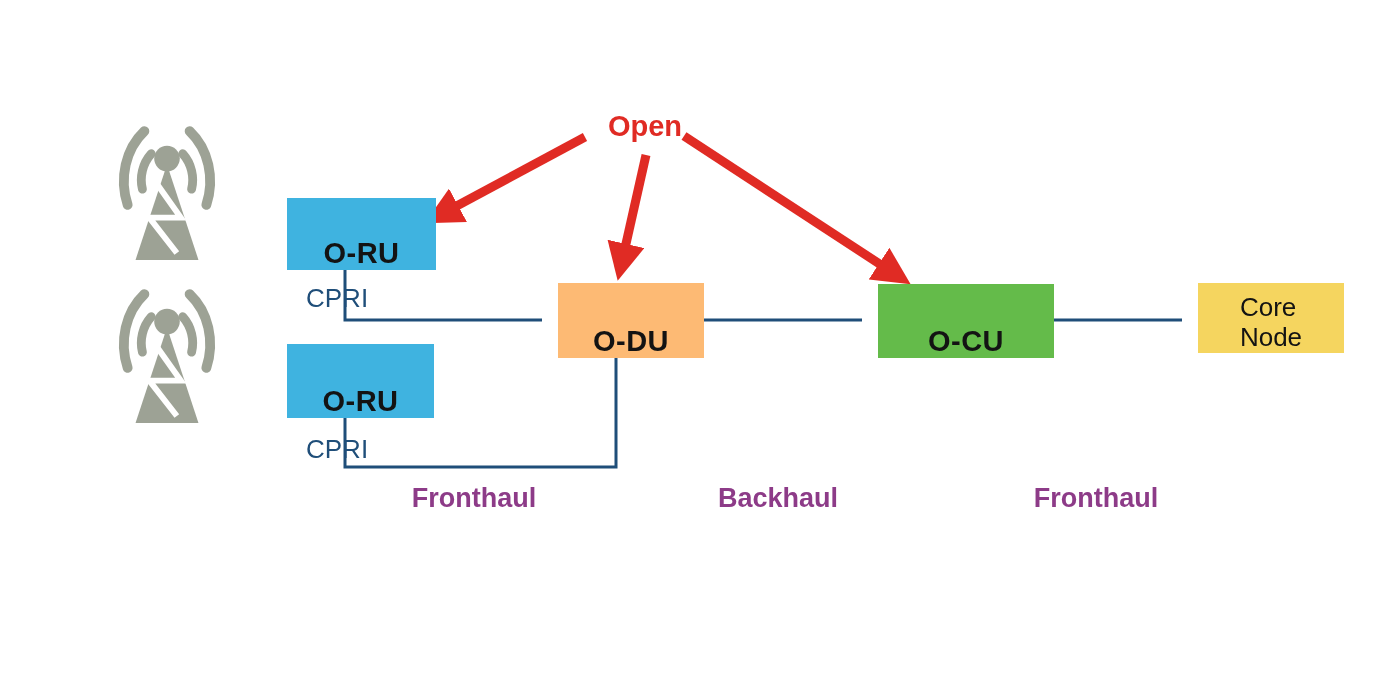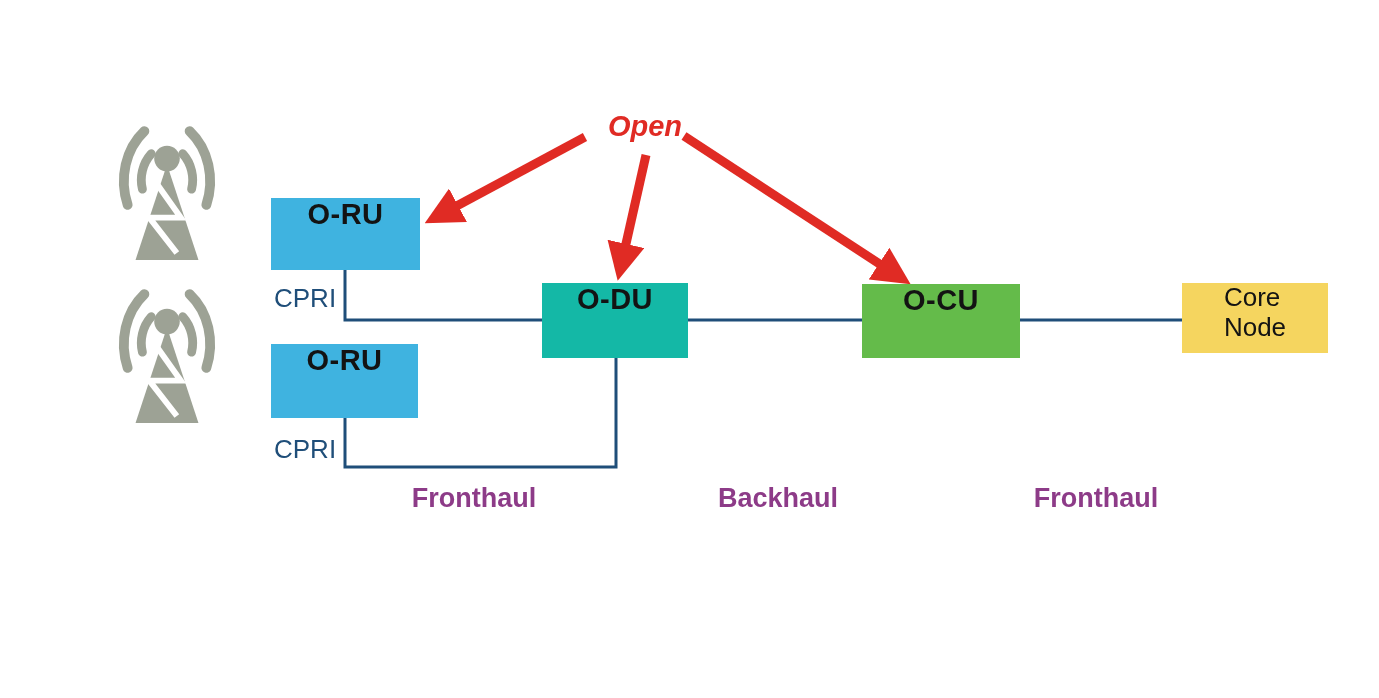--- a/index.html
+++ b/index.html
@@ -13,38 +13,40 @@
   }
   .overlay {
     position: absolute;
     left: 0; top: 0;
     width: 1379px; height: 698px;
     pointer-events: none;
   }
   .node {
     position: absolute;
     display: flex;
-    align-items: flex-start;
+    align-items: flex-end;
     justify-content: center;
     font-size: 29px;
     font-weight: bold;
     color: #131313;
     letter-spacing: 0.5px;
+    margin-left: 16px;
   }
   .node.core {
     font-weight: normal;
     font-size: 26px;
     letter-spacing: 0px;
   }
   .core-lines { text-align: left; line-height: 1.15; }
   .cpri-label {
     position: absolute;
     font-size: 26px;
     color: #1F4E79;
     font-weight: normal;
+    margin-left: 32px;
   }
   .haul-label {
     position: absolute;
     transform: translateX(-50%);
     font-size: 27px;
     font-weight: bold;
     color: #8D3B88;
     white-space: nowrap;
     text-align: center;
   }
@@ -108,34 +110,34 @@
   </div>
 
   <div class="node" style="left: 271px; top: 198px; width: 149px; height: 72px; background: rgb(63, 179, 224);">
     <span>O-RU</span>
   </div>
 
   <div class="node" style="left: 271px; top: 344px; width: 147px; height: 74px; background: rgb(63, 179, 224);">
     <span>O-RU</span>
   </div>
 
-  <div class="node" style="left: 542px; top: 283px; width: 146px; height: 75px; background: #14b8a6;">
+  <div class="node" style="left: 542px; top: 283px; width: 146px; height: 75px; background: #fdba74;">
     <span>O-DU</span>
   </div>
 
-  <div class="node" style="left: 862px; top: 284px; width: 158px; height: 74px; background: rgb(100, 187, 74);">
+  <div class="node" style="left: 862px; top: 284px; width: 176px; height: 74px; background: rgb(100, 187, 74);">
     <span>O-CU</span>
   </div>
 
   <div class="node core" style="left: 1182px; top: 283px; width: 146px; height: 70px; background: rgb(245, 213, 95);">
     <span class="core-lines"><span>Core</span><br><span>Node</span></span>
   </div>
 
   <div class="cpri-label" style="left:274px; top:283px;">CPRI</div>
   <div class="cpri-label" style="left:274px; top:434px;">CPRI</div>
 
   <div class="haul-label" style="left:474px; top:483px;">Fronthaul</div>
   <div class="haul-label" style="left:778px; top:483px;">Backhaul</div>
   <div class="haul-label" style="left:1096px; top:483px;">Fronthaul</div>
 
-  <div class="open-label" style="left:645px; top:110px;font-style:italic;">Open</div>
+  <div class="open-label" style="left:645px; top:110px;">Open</div>
 
 </div>
 
 </body></html>

